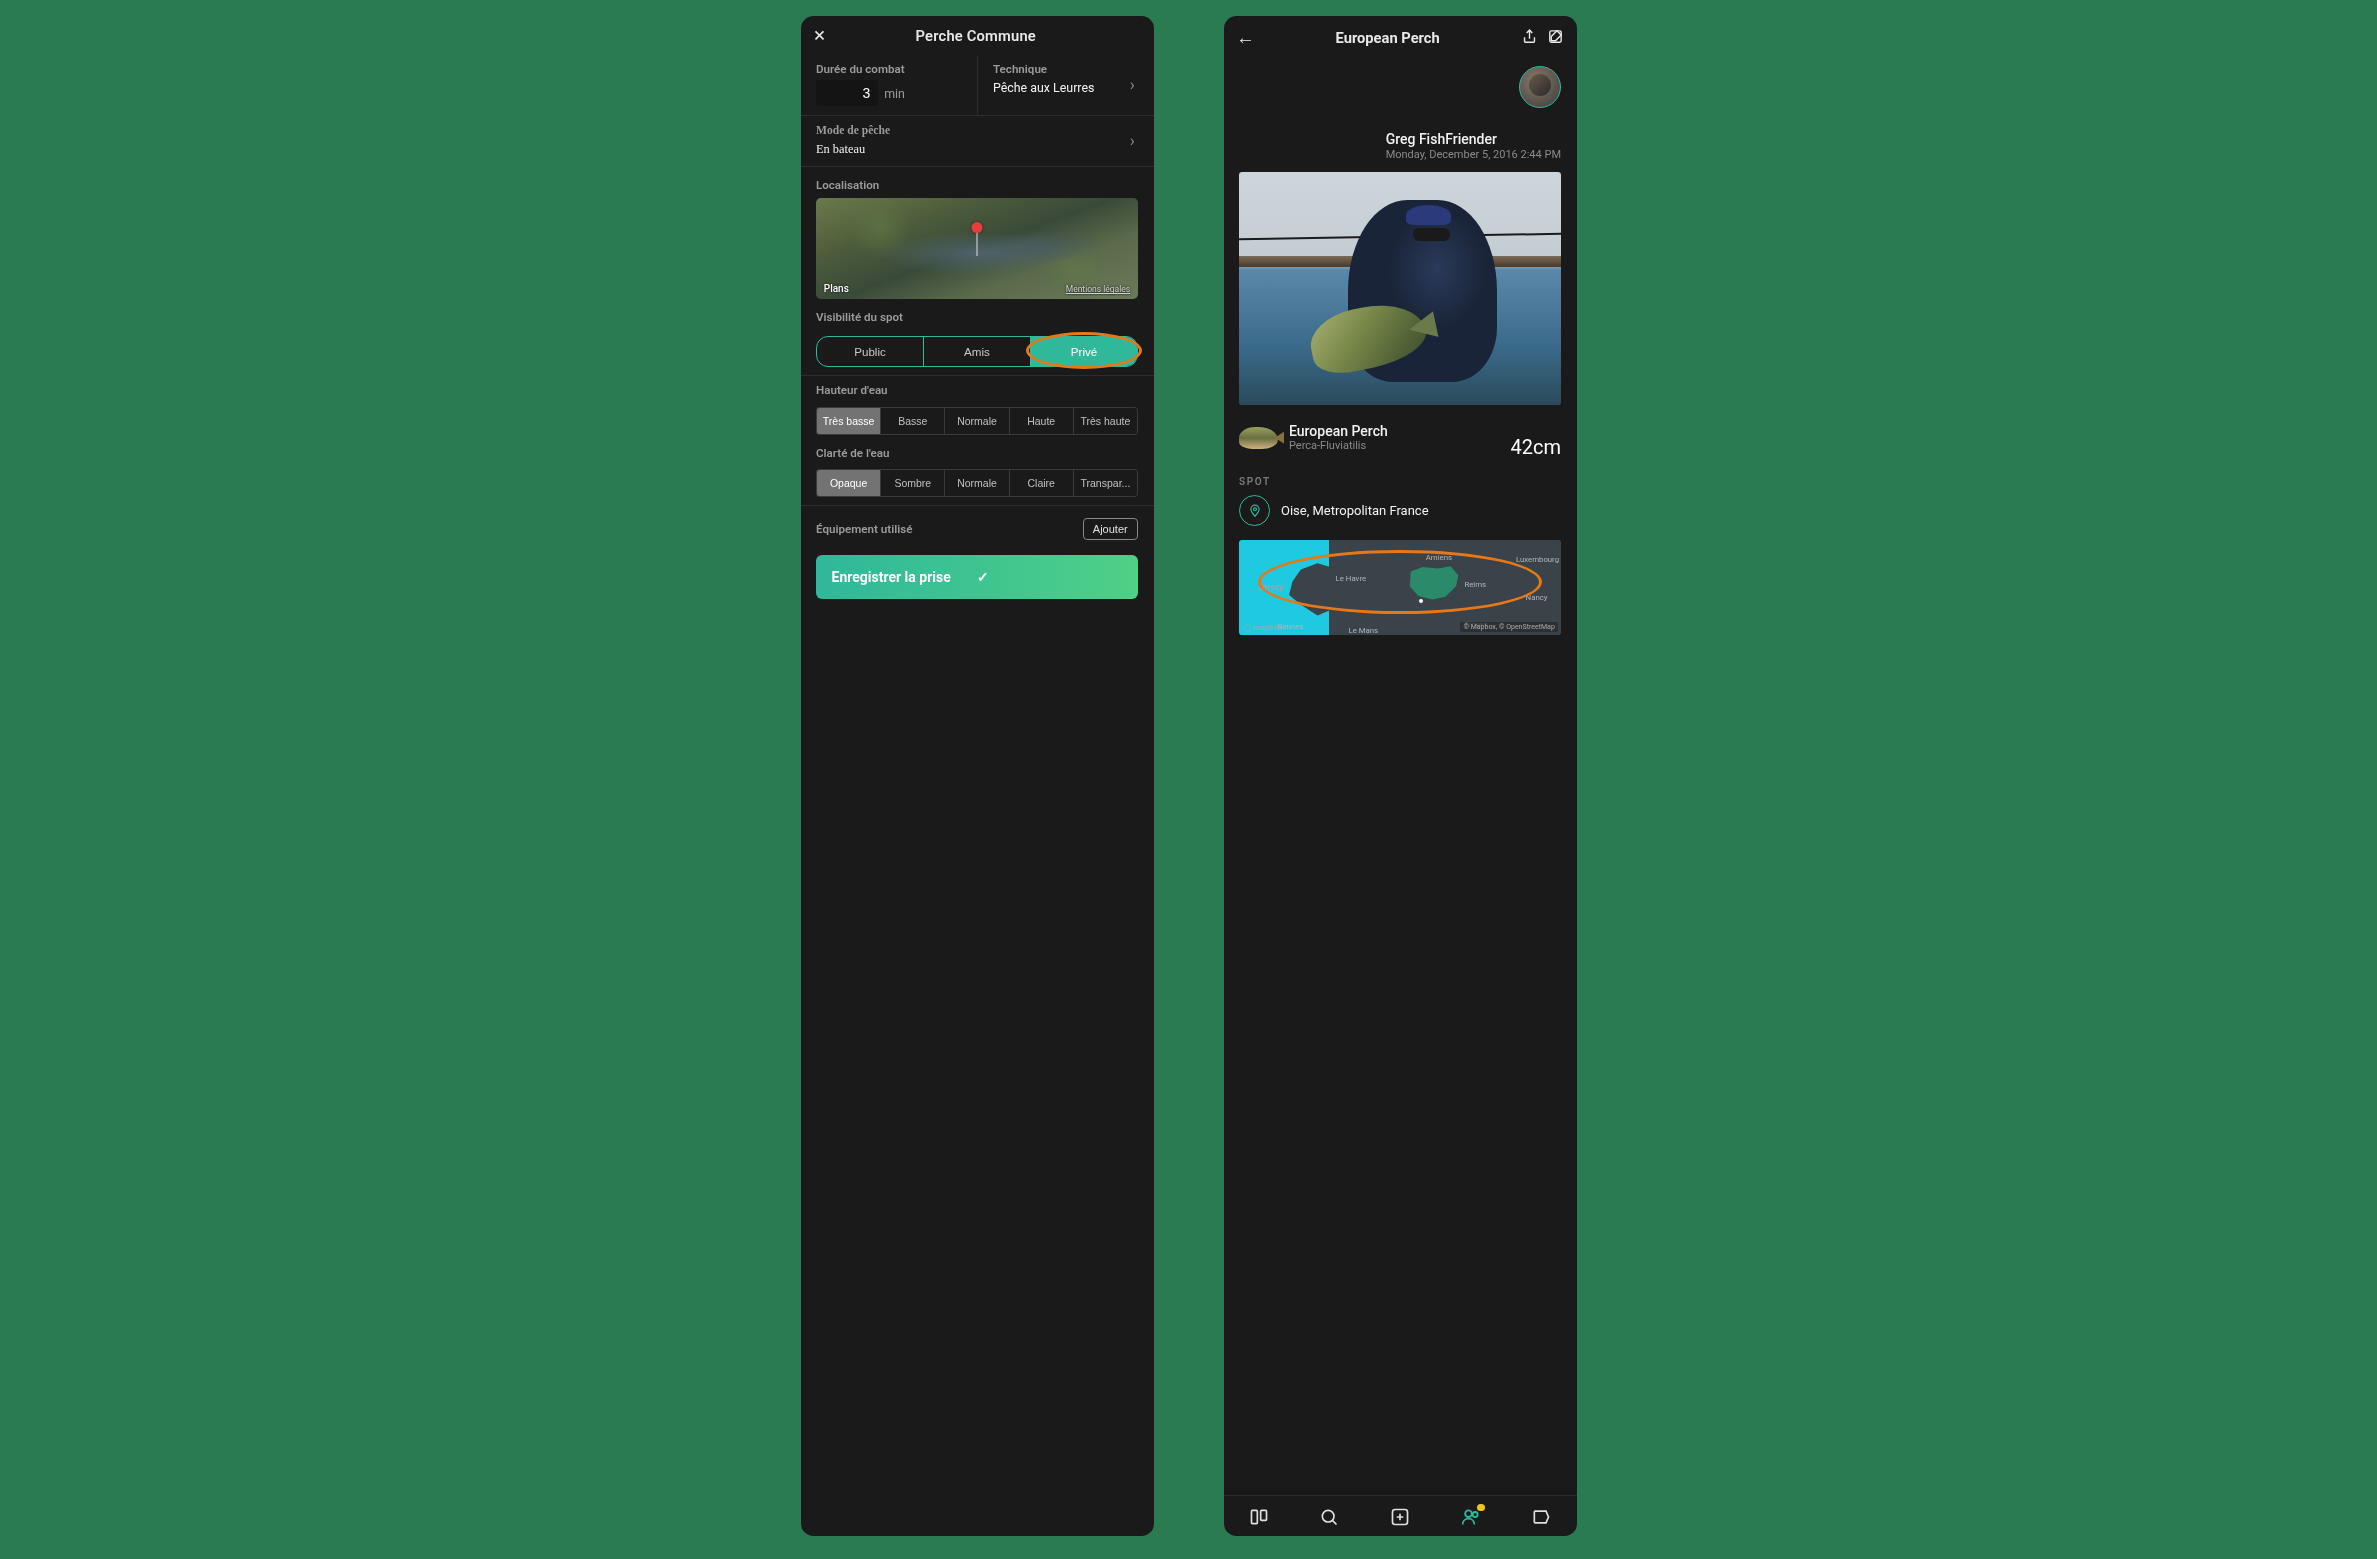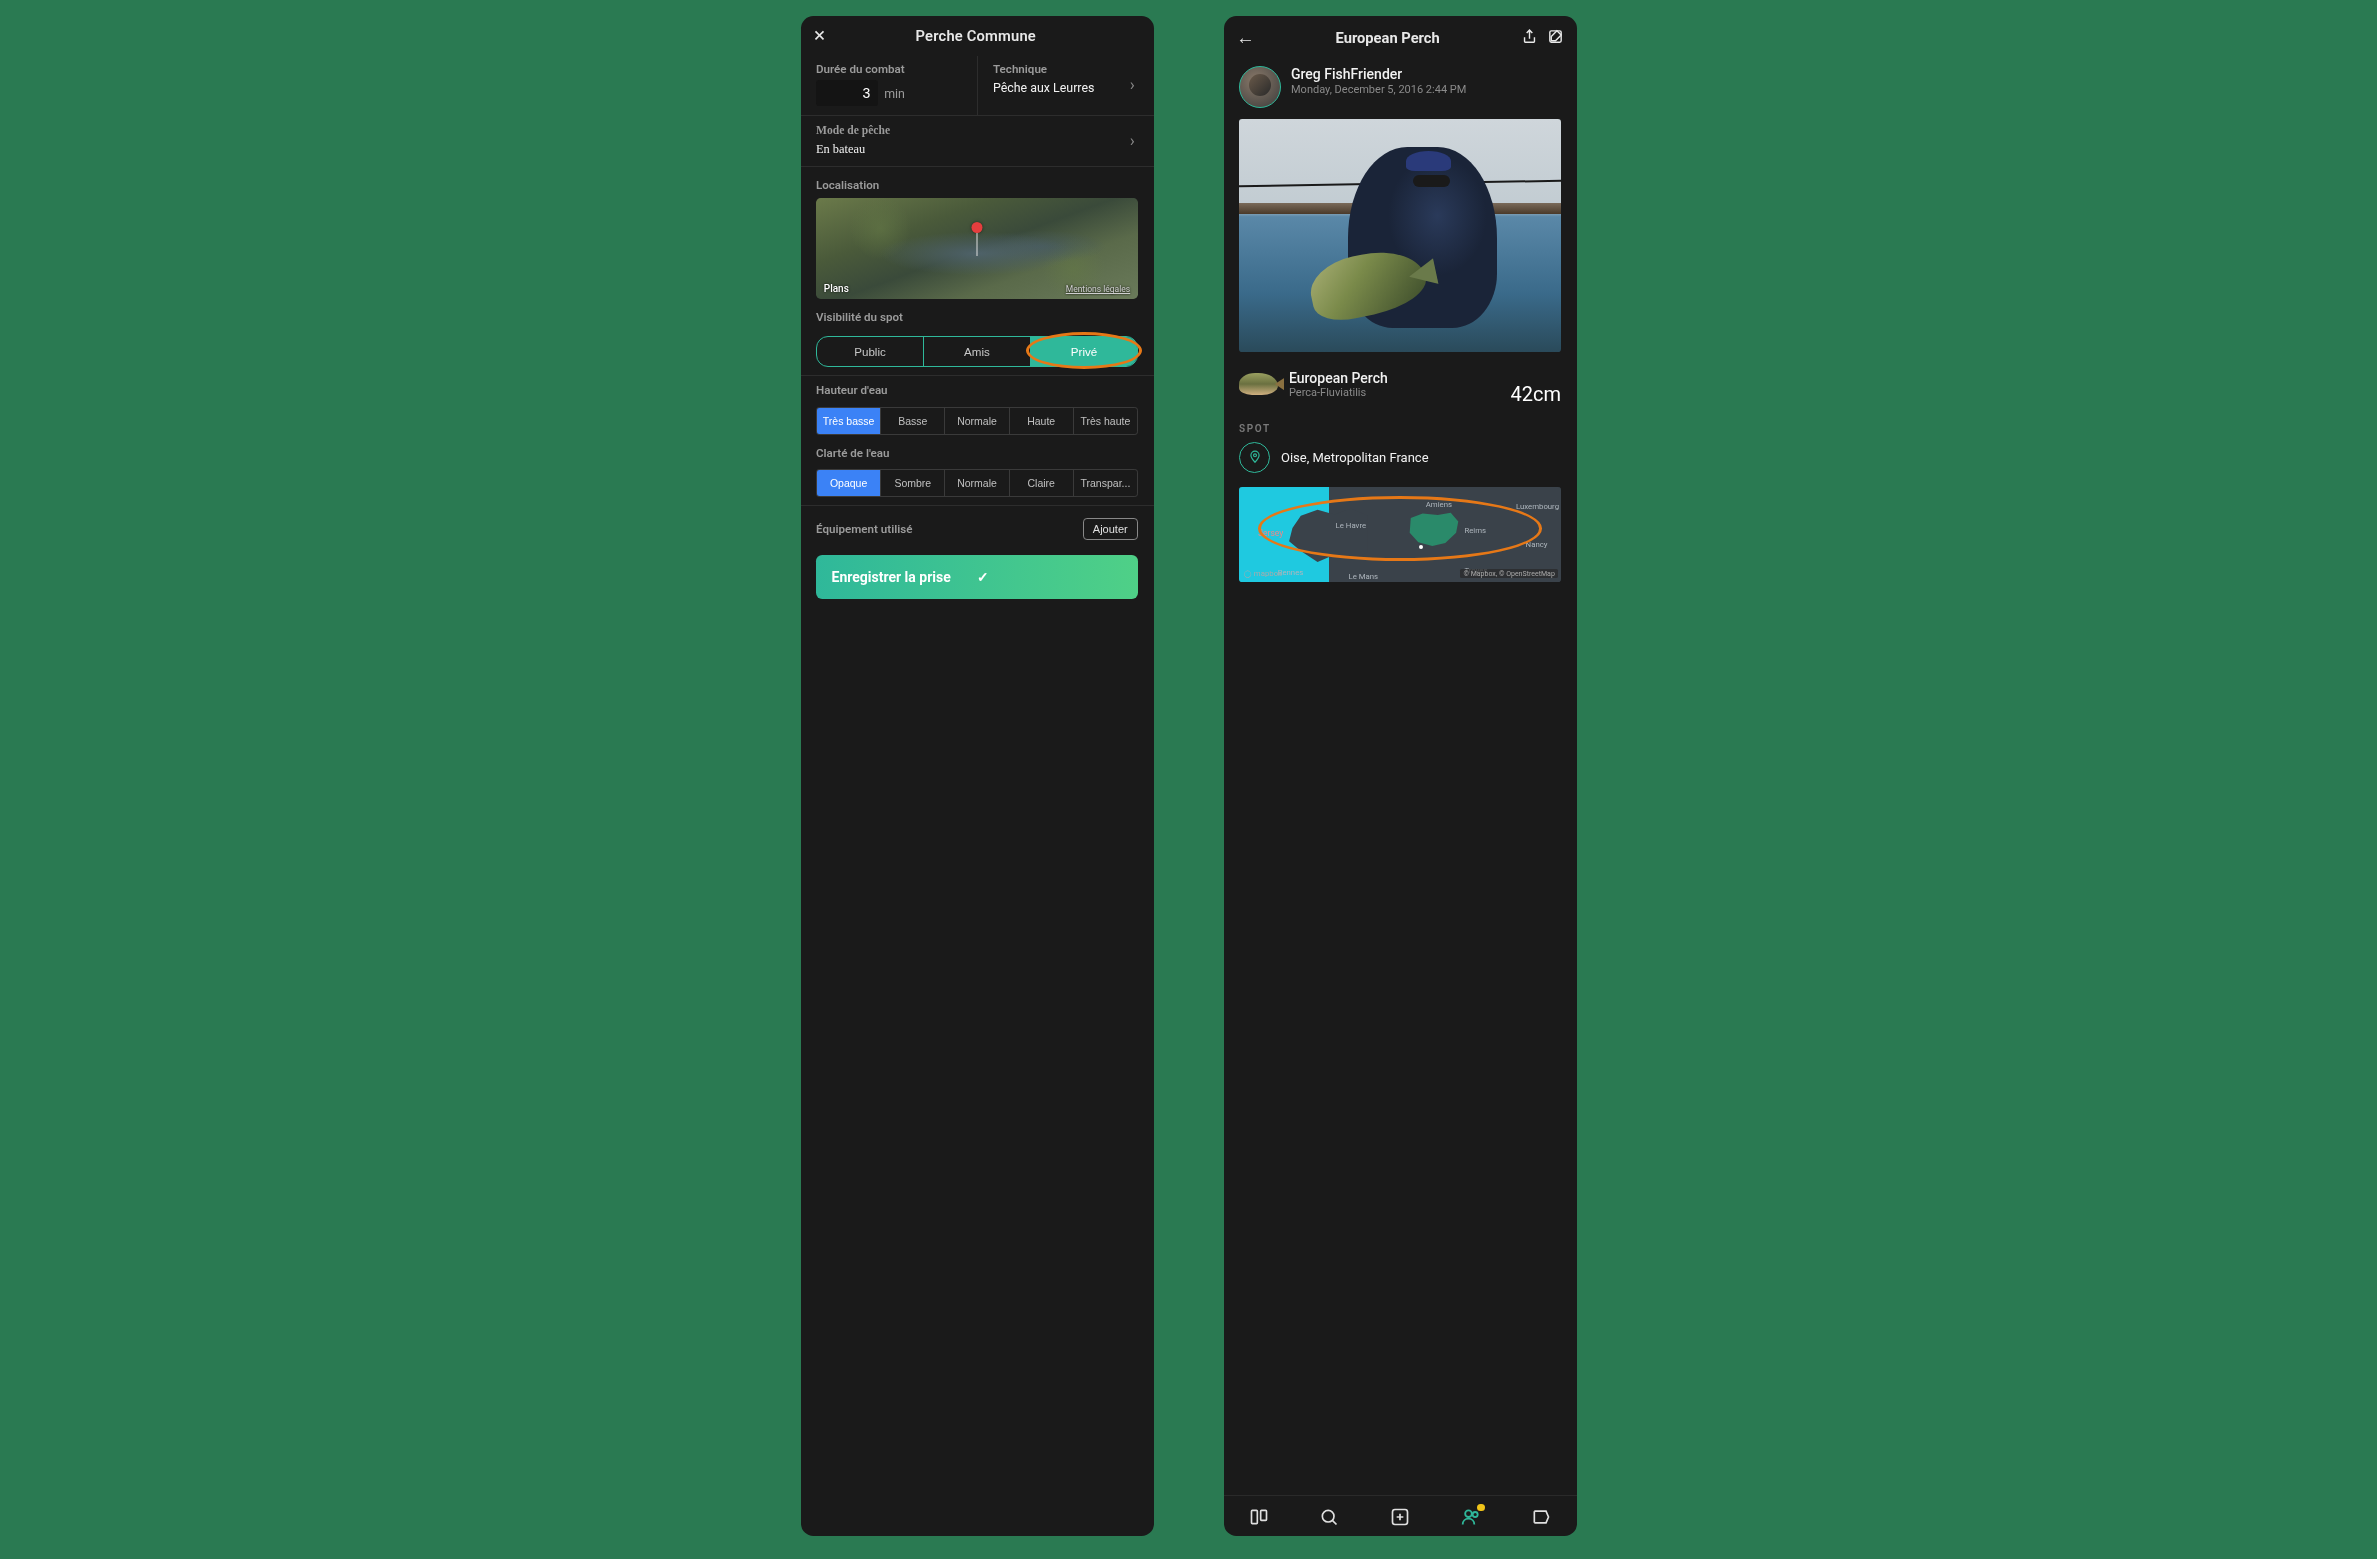--- a/index.html
+++ b/index.html
@@ -62,36 +62,36 @@
   .pin{position:absolute; left:50%; top:24%; transform:translateX(-50%);}
   .pin .head{width:11px;height:11px;background:#e63e3e;border-radius:50%;box-shadow:0 0 3.1px rgba(0,0,0,.5);}
   .pin .stick{width:1.6px;height:23px;background:#ddd;margin:0 auto;}
   .seg { display:flex; margin:6.2px 15.5px 3.1px; border:0.8px solid #2fb89a; border-radius:12px; overflow:hidden;}
   .seg button{ flex:1; background:transparent; color:#c8c8c8; border:none; padding:7.8px 0; font-size:11.6px; cursor:pointer;}
   .seg button + button{ border-left:0.8px solid #2fb89a;}
   .seg button.active{ background:#2fb89a; color:#fff; font-weight:500;}
   .seg5 { display:flex; margin:3.1px 15.5px 6.2px; border:0.8px solid #3a3a3a; border-radius:3.1px; overflow:hidden;}
   .seg5 button{ flex:1; background:transparent; color:#c0c0c0; border:none; padding:7px 1.6px; font-size:10.5px; cursor:pointer; white-space:nowrap; overflow:hidden; text-overflow:ellipsis;}
   .seg5 button + button{ border-left:0.8px solid #3a3a3a;}
-  .seg5 button.active{ background:#3b82f6; color:#fff;}
+  .seg5 button.active{ background:#737373; color:#fff;}
   .divider{height:0.8px;background:#2d2d2d;margin:7.8px 0 3.1px;}
   .equip-row{display:flex;align-items:center;padding:9.3px 15.5px 9.3px;}
   .equip-row .elabel{flex:1;color:#9b9b9b;font-size:11.6px;font-weight:600;}
   .add-btn{background:transparent;border:0.8px solid #888;color:#e0e0e0;padding:3.9px 9.3px;border-radius:3.9px;font-size:11px;cursor:pointer;}
   .save-btn{ margin:6.2px 15.5px 14px; background:linear-gradient(90deg,#2fb89a,#4fd087); border-radius:6.2px; padding:14px 15.5px; display:flex; align-items:center; cursor:pointer;}
   .save-btn span{ flex:1; color:#fff; font-size:14px; font-weight:700;}
   .check{color:#fff;font-size:14px;}
   .circle-highlight{ position:absolute; border:3.1px solid #e67817; border-radius:50%; pointer-events:none;}
 
   
   .p2-header{ display:flex; align-items:center; padding:11px 12.4px; gap:9.3px;}
   .p2-header .back{color:#e8e8e8;font-size:18.6px;cursor:pointer;}
   .p2-header .title{flex:1;text-align:center;font-size:14.7px;font-weight:700;}
   .p2-header .icon{color:#e8e8e8;cursor:pointer;}
-  .user-row{display:flex;align-items:flex-start;gap:10px;padding:6.2px 15.5px 11px;}
+  .user-row{display:flex;align-items:flex-end;gap:23px;padding:6.2px 15.5px 11px;flex-direction:column;}
   .avatar{width:42px;height:42px;border-radius:50%;border:1.6px solid #2fb89a;background:radial-gradient(circle at 40% 35%,#8a7a6a,#3a3a3a);position:relative;overflow:hidden;}
   .avatar::after{content:"";position:absolute;left:22%;top:18%;width:56%;height:56%;border-radius:50%;background:linear-gradient(135deg,#6a5a4a,#2a2a2a);}
   .user-info .name{color:#f2f2f2;font-size:14px;font-weight:500;}
   .user-info .date{color:#8a8a8a;font-size:11px;margin-top:1.6px;}
   .photo{ margin:0 15.5px 0; height:233px; border-radius:3.1px; position:relative; overflow:hidden;
     background:linear-gradient(180deg,#cfd6db 0%,#c2ccd2 38%,#5a88a8 42%,#3a6a8a 75%,#2a4a5a 100%);
   }
   .photo .shore{position:absolute;left:0;right:0;top:36%;height:11px;background:linear-gradient(180deg,#7a6a5a,#4a3a2a);}
   .photo .person{position:absolute;left:34%;top:12%;width:46%;height:78%;
     background:

